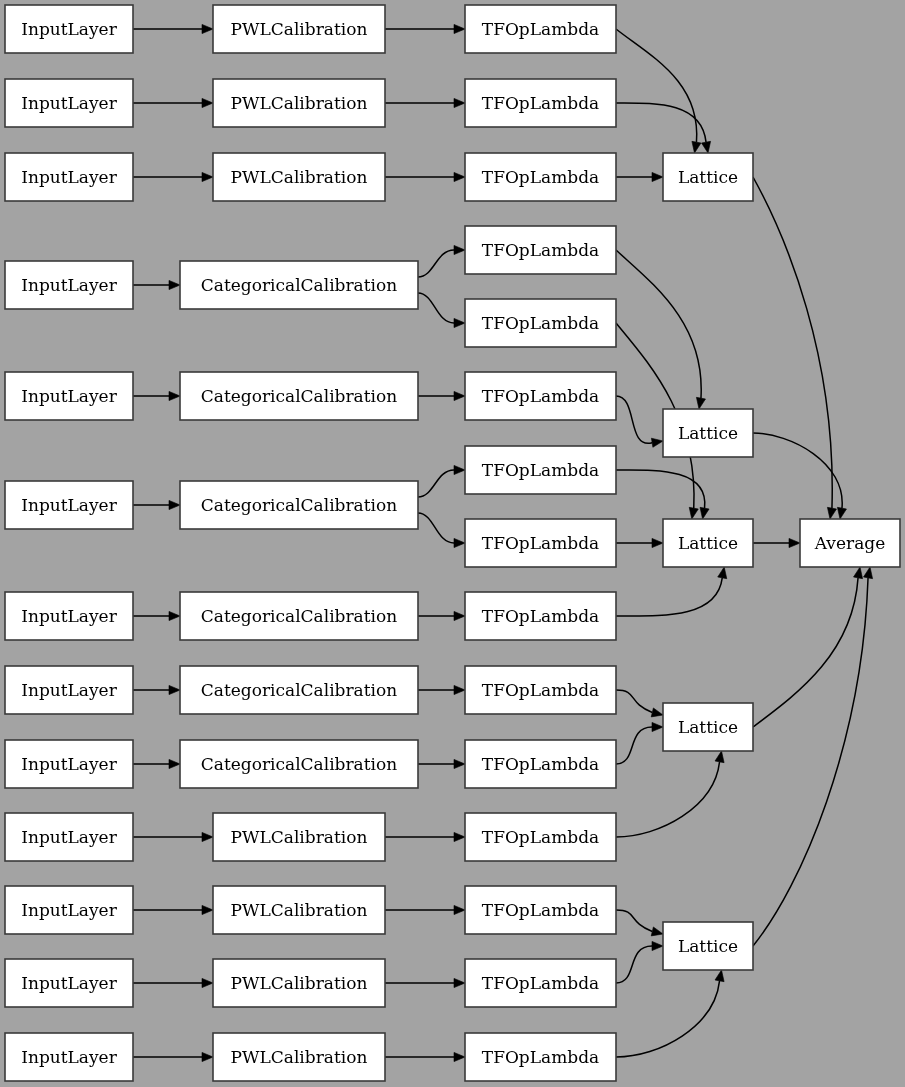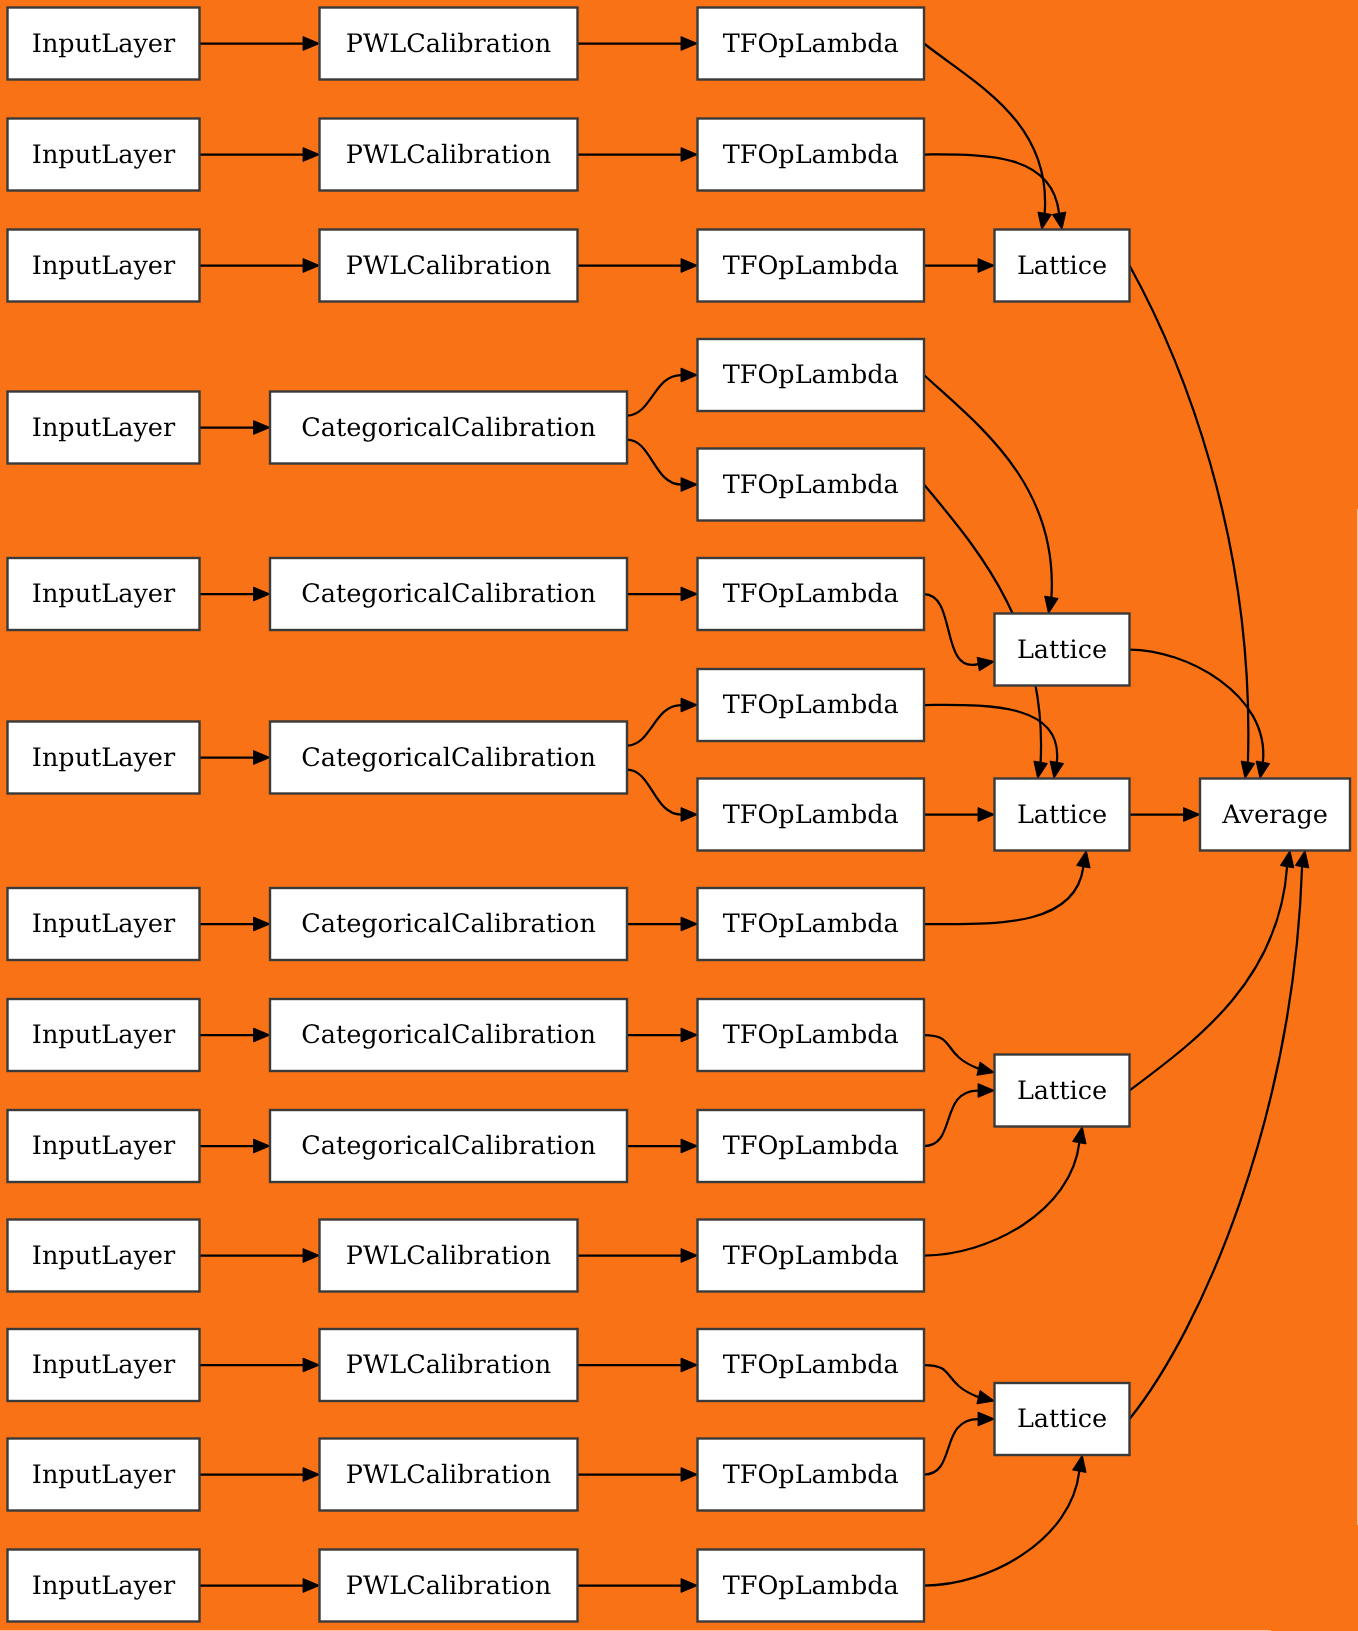--- a/index.html
+++ b/index.html
@@ -4,21 +4,21 @@
 <style>
   html, body {
     margin: 0;
     padding: 0;
     background: #ffffff;
   }
   #graph-root {
     position: relative;
     width: 905px;
     height: 1087px;
-    background: #f97316;
+    background: #a3a3a3;
     font-family: "DejaVu Serif", "Liberation Serif", serif;
     overflow: hidden;
   }
   svg.graph-canvas {
     display: block;
     width: 905px;
     height: 1087px;
   }
   .node-box {
     fill: #ffffff;

